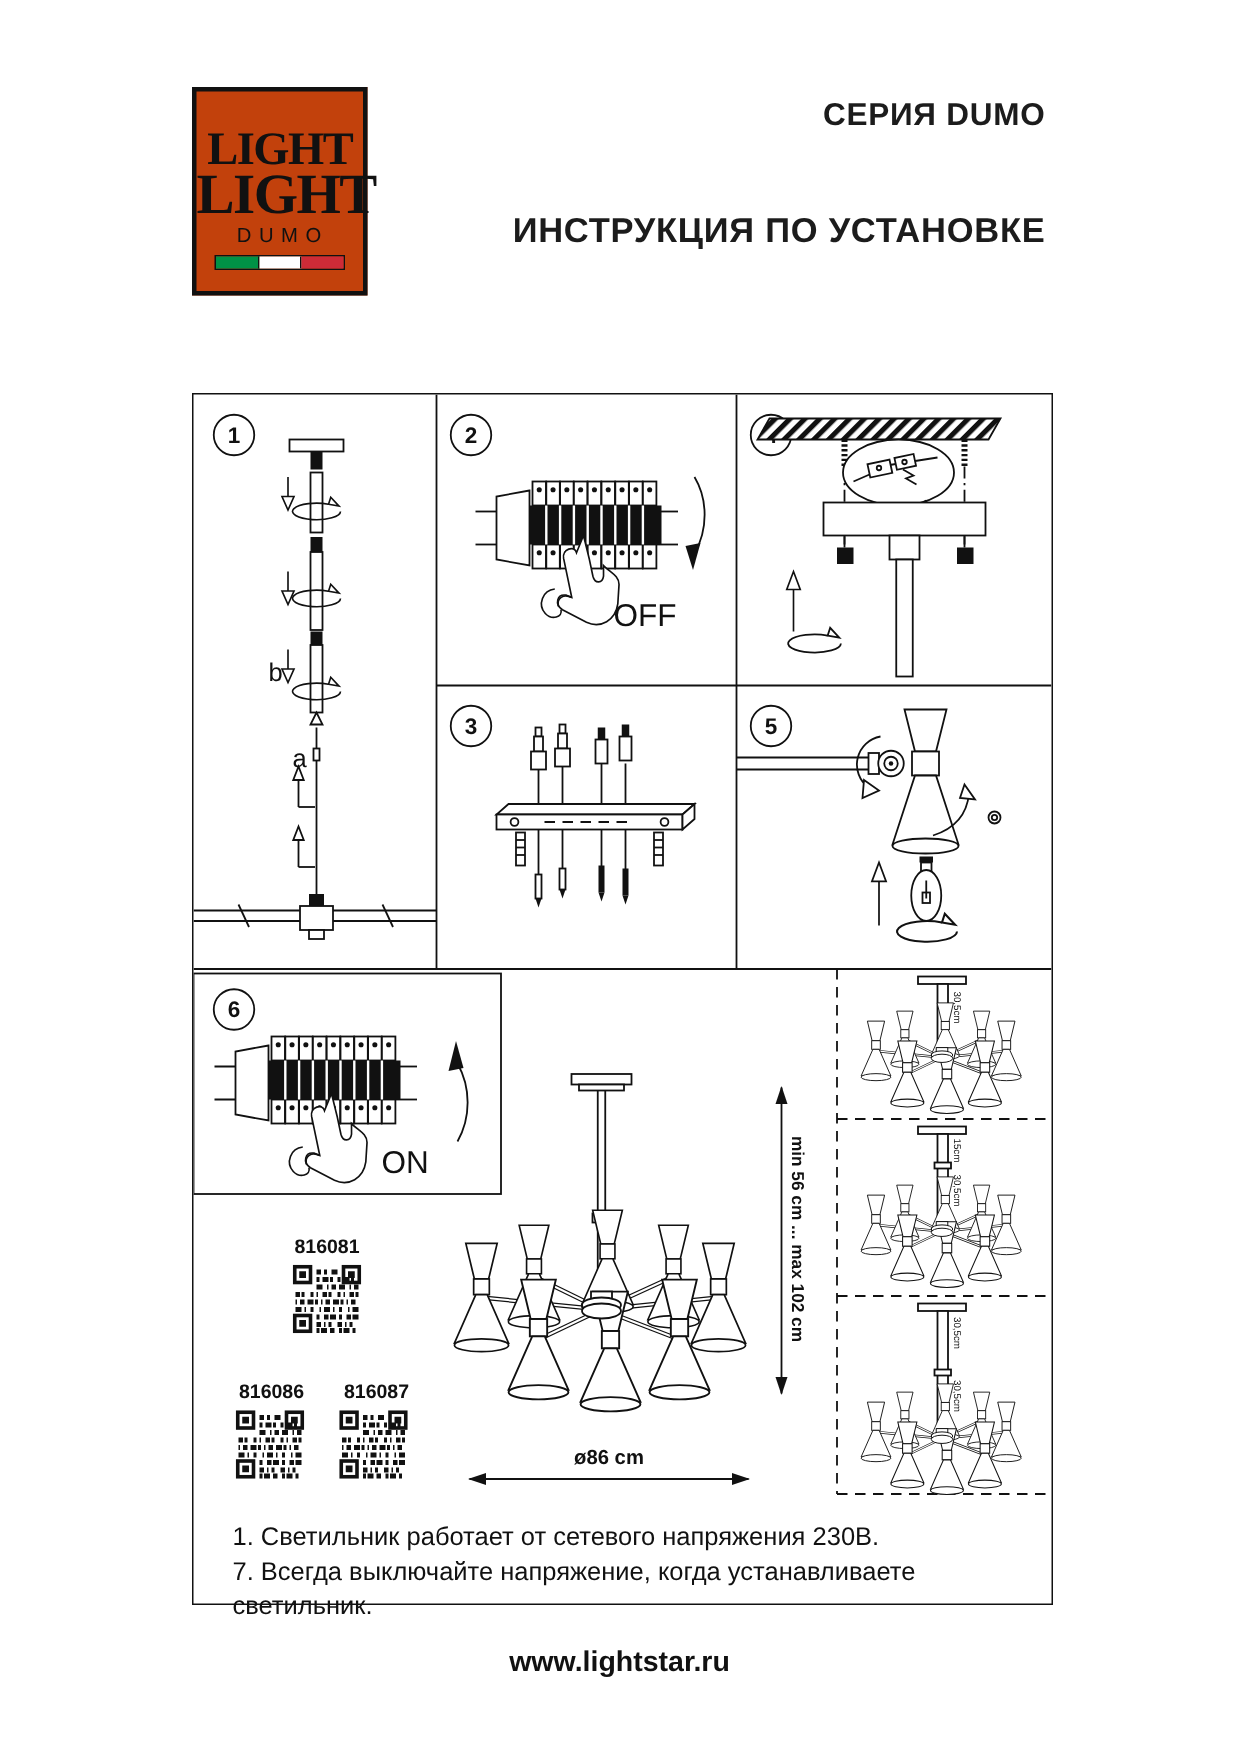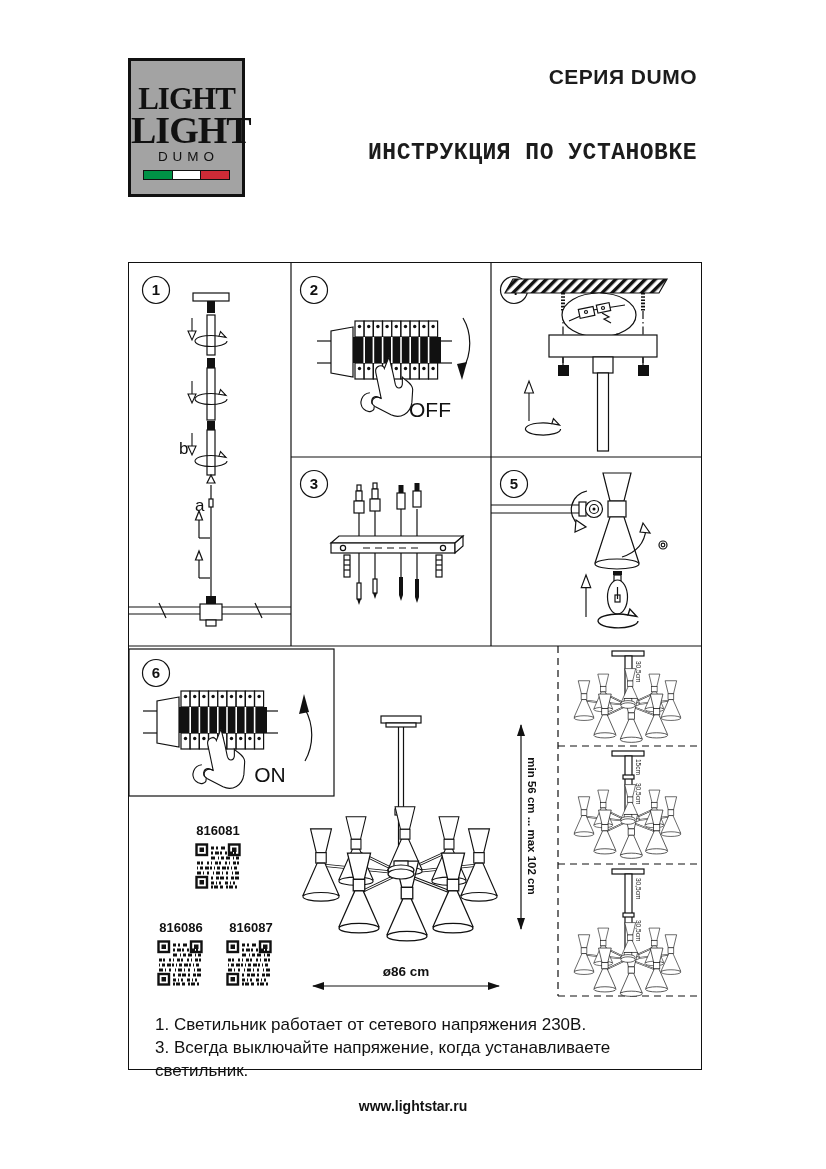--- a/index.html
+++ b/index.html
@@ -1,42 +1,42 @@
 <!DOCTYPE html>
 <html><head>
 <meta charset="utf-8">
 <style>
   html,body{margin:0;padding:0;background:#fff;}
   .page{position:relative;width:826px;height:1169px;background:#fff;overflow:hidden;
         font-family:"Liberation Sans",sans-serif;color:#1a1a1a;}
   
   .logo{position:absolute;left:128px;top:58px;width:117px;height:139px;border:3px solid #111;
-        box-sizing:border-box;background:#a3a3a3;text-align:center;}
+        box-sizing:border-box;background:#c2410c;text-align:center;}
   .logo-light{font-family:"Liberation Serif",serif;font-weight:bold;font-size:31px;line-height:1;
         margin-top:22px;letter-spacing:-1px;color:#111;}
   .logo-star{font-family:"Liberation Serif",serif;font-weight:bold;font-size:38px;line-height:.85;
         letter-spacing:-1px;color:#111;}
   .logo-group{font-size:13.5px;letter-spacing:5px;margin-top:3px;margin-left:4px;color:#111;}
   .flag{position:absolute;left:12px;bottom:14px;width:87px;height:10px;display:flex;border:1px solid #111;box-sizing:border-box;}
   .flag span{flex:1;height:100%;}
   .flag .fg{background:#009246;border-right:1px solid #111;}
   .flag .fw{background:#ffffff;border-right:1px solid #111;}
   .flag .fr{background:#ce2b37;}
   .head-series{position:absolute;right:129px;top:60px;text-align:center;font-weight:bold;
         font-size:21px;line-height:33px;letter-spacing:.5px;color:#1c1c1c;}
   .head-instr{position:absolute;right:129px;top:138px;text-align:left;font-weight:bold;
-        font-size:23px;line-height:30px;letter-spacing:.5px;color:#1c1c1c;font-family:Liberation Mono, monospace;}
+        font-size:23px;line-height:30px;letter-spacing:.5px;color:#1c1c1c;}
   
   .main-box{position:absolute;left:128px;top:262px;width:572px;height:806px;border:1.5px solid #111;
         box-sizing:content-box;background:#fff;}
   .main-box svg{position:absolute;left:0;top:0;}
   .notes{position:absolute;left:26px;top:750px;width:530px;font-size:17px;line-height:23px;color:#111;}
   
   .footer{position:absolute;left:0;top:1098px;width:826px;text-align:center;font-weight:bold;
-        font-size:14px;color:#111;}
+        font-size:19px;color:#111;}
   
   .ln{stroke:#111;fill:none;stroke-width:1.2px;}
   .fw{fill:#fff;stroke:#111;stroke-width:1.2px;}
   .fb{fill:#111;stroke:none;}
   text{fill:#111;stroke:none;}
 </style>
 </head>
 <body>
 
 <div class="page">
@@ -468,18 +468,18 @@
         <rect class="fw" x="496" y="611" width="7" height="83"></rect>
         <rect class="fw" x="494" y="650" width="11" height="4"></rect>
         <text x="507" y="615" transform="rotate(90 507 615)" font-size="6.5">30,5cm</text>
         <text x="507" y="657" transform="rotate(90 507 657)" font-size="6.5">30,5cm</text>
         <use href="#cluster" transform="translate(499,696) scale(0.55)"></use>
       </g>
     </svg>
 
     <div class="notes">
       <div>1. Светильник работает от сетевого напряжения 230В.</div>
-      <div>3. Всегда выключайте напряжение, когда устанавливаете светильник.</div>
+      <div>7. Всегда выключайте напряжение, когда устанавливаете светильник.</div>
     </div>
   </div>
 
   <div class="footer">www.lightstar.ru</div>
 </div>
 
 </body></html>

